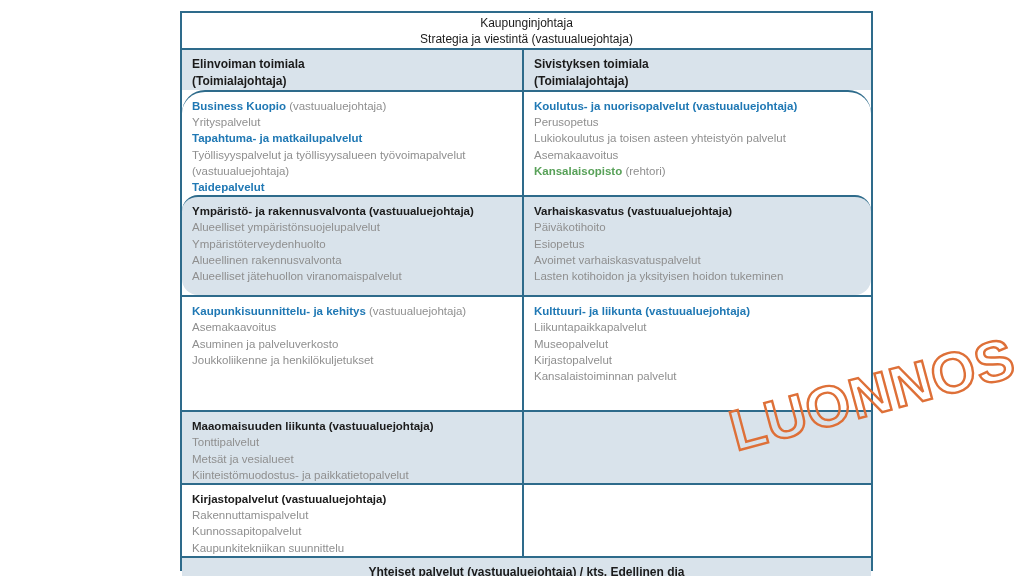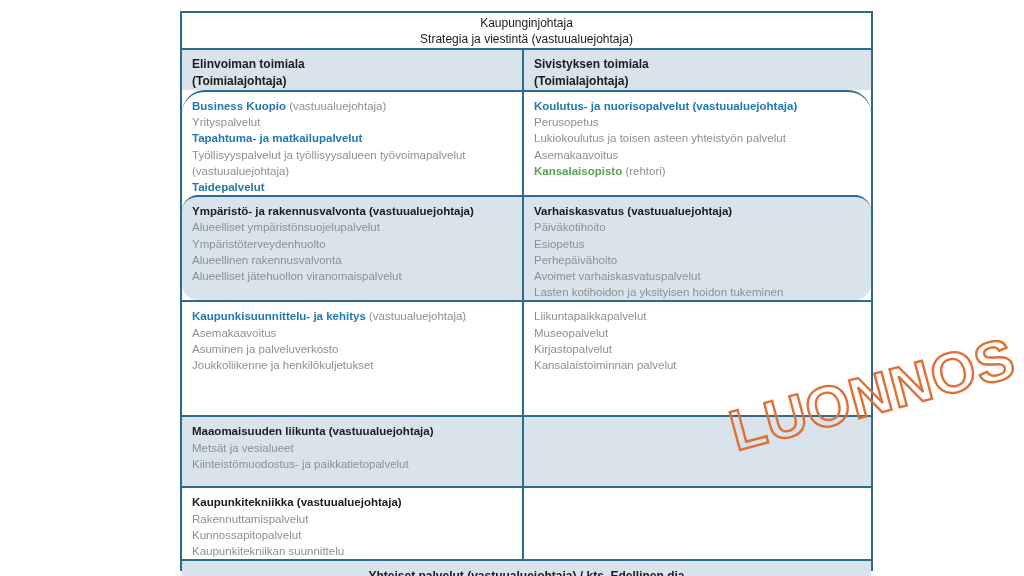--- a/index.html
+++ b/index.html
@@ -142,47 +142,48 @@
             <div class="line" data-name="service-line"><span class="s-title" data-name="unit-name">Ympäristö- ja rakennusvalvonta (vastuualuejohtaja)</span></div>
             <div class="line" data-name="service-line"><span class="s-muted" data-name="service-label">Alueelliset ympäristönsuojelupalvelut</span></div>
             <div class="line" data-name="service-line"><span class="s-muted" data-name="service-label">Ympäristöterveydenhuolto</span></div>
             <div class="line" data-name="service-line"><span class="s-muted" data-name="service-label">Alueellinen rakennusvalvonta</span></div>
             <div class="line" data-name="service-line"><span class="s-muted" data-name="service-label">Alueelliset jätehuollon viranomaispalvelut</span></div>
           </div>
           <div class="cell right" data-name="table-cell">
             <div class="line" data-name="service-line"><span class="s-title" data-name="unit-name">Varhaiskasvatus (vastuualuejohtaja)</span></div>
             <div class="line" data-name="service-line"><span class="s-muted" data-name="service-label">Päiväkotihoito</span></div>
             <div class="line" data-name="service-line"><span class="s-muted" data-name="service-label">Esiopetus</span></div>
-            <div class="line" data-name="service-line"><span class="s-muted" data-name="service-label">Perhepäivähoito</span></div>
             <div class="line" data-name="service-line"><span class="s-muted" data-name="service-label">Avoimet varhaiskasvatuspalvelut</span></div>
             <div class="line" data-name="service-line"><span class="s-muted" data-name="service-label">Lasten kotihoidon ja yksityisen hoidon tukeminen</span></div>
           </div>
         </div><div class="row content" data-name="table-row-2">
           <div class="cell left" data-name="table-cell">
             <div class="line" data-name="service-line"><span class="s-link" data-name="unit-name">Kaupunkisuunnittelu- ja kehitys</span><span class="s-muted" data-name="service-label"> (vastuualuejohtaja)</span></div>
             <div class="line" data-name="service-line"><span class="s-muted" data-name="service-label">Asemakaavoitus</span></div>
             <div class="line" data-name="service-line"><span class="s-muted" data-name="service-label">Asuminen ja palveluverkosto</span></div>
             <div class="line" data-name="service-line"><span class="s-muted" data-name="service-label">Joukkoliikenne ja henkilökuljetukset</span></div>
           </div>
           <div class="cell right" data-name="table-cell">
+            <div class="line" data-name="service-line"><span class="s-link" data-name="unit-name">Kulttuuri- ja liikunta (vastuualuejohtaja)</span></div>
             <div class="line" data-name="service-line"><span class="s-muted" data-name="service-label">Liikuntapaikkapalvelut</span></div>
             <div class="line" data-name="service-line"><span class="s-muted" data-name="service-label">Museopalvelut</span></div>
             <div class="line" data-name="service-line"><span class="s-muted" data-name="service-label">Kirjastopalvelut</span></div>
             <div class="line" data-name="service-line"><span class="s-muted" data-name="service-label">Kansalaistoiminnan palvelut</span></div>
           </div>
         </div><div class="row content" data-name="table-row-3">
           <div class="cell left" data-name="table-cell">
             <div class="line" data-name="service-line"><span class="s-title" data-name="unit-name">Maaomaisuuden liikunta (vastuualuejohtaja)</span></div>
+            <div class="line" data-name="service-line"><span class="s-muted" data-name="service-label">Tonttipalvelut</span></div>
             <div class="line" data-name="service-line"><span class="s-muted" data-name="service-label">Metsät ja vesialueet</span></div>
             <div class="line" data-name="service-line"><span class="s-muted" data-name="service-label">Kiinteistömuodostus- ja paikkatietopalvelut</span></div>
           </div>
           <div class="cell right" data-name="table-cell"></div>
         </div><div class="row content" data-name="table-row-4">
           <div class="cell left" data-name="table-cell">
-            <div class="line" data-name="service-line"><span class="s-title" data-name="unit-name">Kaupunkitekniikka (vastuualuejohtaja)</span></div>
+            <div class="line" data-name="service-line"><span class="s-title" data-name="unit-name">Kirjastopalvelut (vastuualuejohtaja)</span></div>
             <div class="line" data-name="service-line"><span class="s-muted" data-name="service-label">Rakennuttamispalvelut</span></div>
             <div class="line" data-name="service-line"><span class="s-muted" data-name="service-label">Kunnossapitopalvelut</span></div>
             <div class="line" data-name="service-line"><span class="s-muted" data-name="service-label">Kaupunkitekniikan suunnittelu</span></div>
           </div>
           <div class="cell right" data-name="table-cell"></div>
         </div></div>
 
     <div class="row footer" data-name="table-footer">
       <div data-name="footer-text">Yhteiset palvelut (vastuualuejohtaja) / kts. Edellinen dia</div>
     </div>

